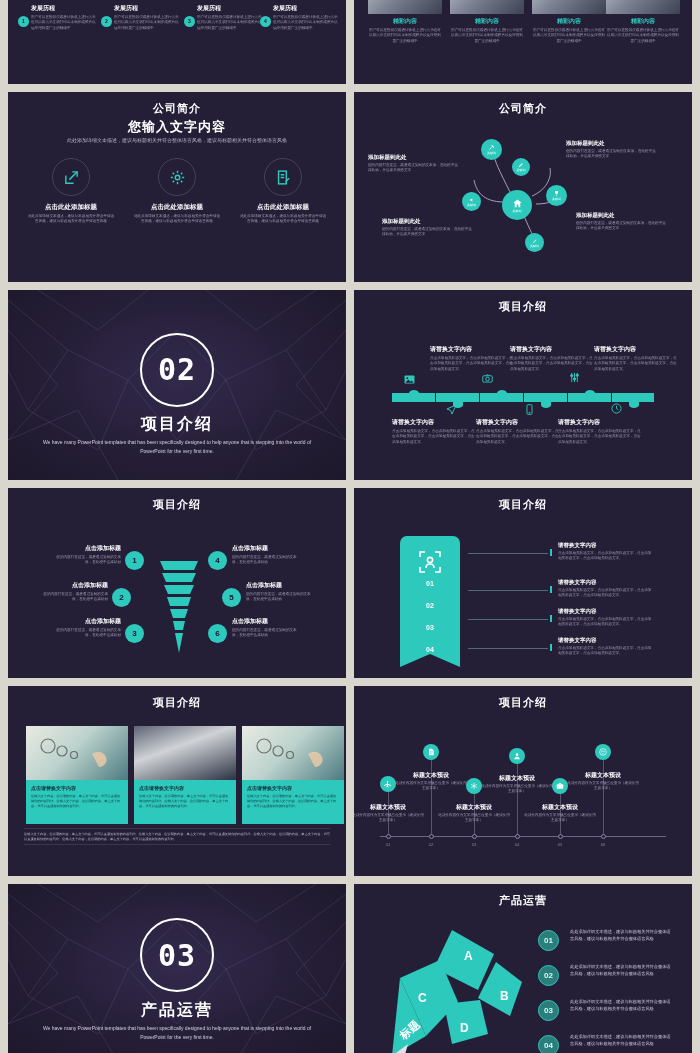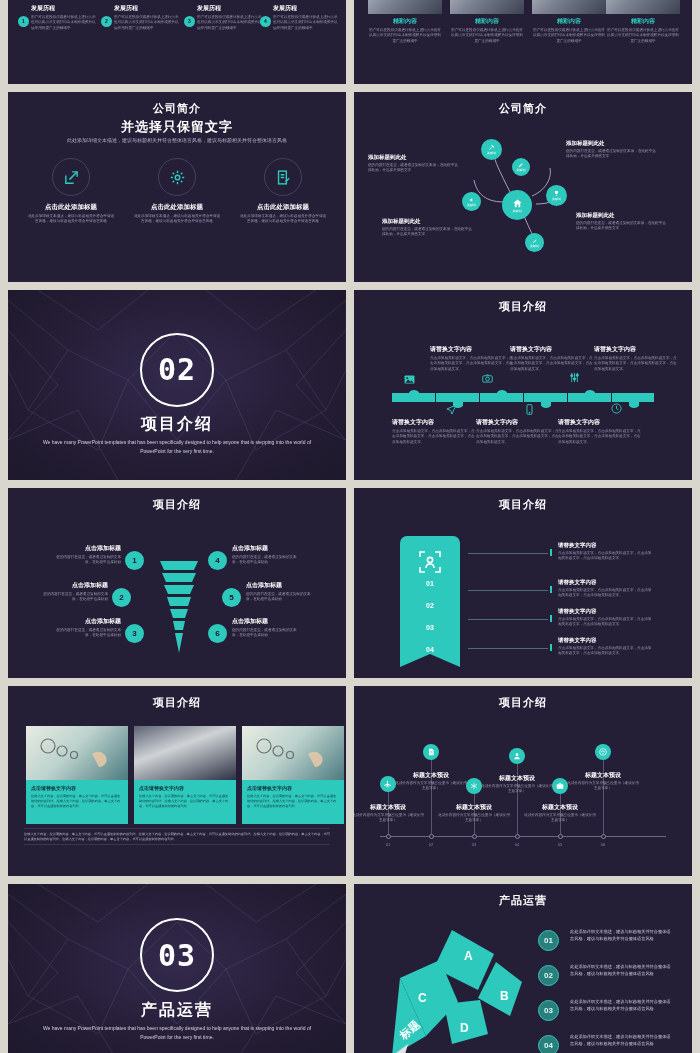--- a/index.html
+++ b/index.html
@@ -235,21 +235,21 @@
     </div>
     <div class="s2card" style="left:252px">
       <div class="s2img"></div>
       <div class="h">精彩内容</div>
       <div class="b mini">用户可以在投影仪或者计算机上进行演示也可以将演示文稿打印出来制作成胶片以便应用到更广泛的领域中</div>
     </div>
   </div>
 
   <div class="slide">
     <div class="title">公司简介</div>
-    <div class="big-h">并选择只保留文字</div>
+    <div class="big-h">您输入文字内容</div>
     <div class="big-sub sub-title">此处添加详细文本描述，建议与标题相关并符合整体语言风格，建议与标题相关并符合整体语言风格</div>
 
     <div class="ic3" style="left:7px">
       <div class="circ-ic">
         <svg width="17" height="17" viewBox="0 0 24 24" fill="none" stroke="#2ec9bd" stroke-width="2">
           <path d="M4 9v11h11"></path>
               <path d="M9 15L20 4"></path>
               <path d="M13 4h7v7"></path>
         </svg>
       </div>

